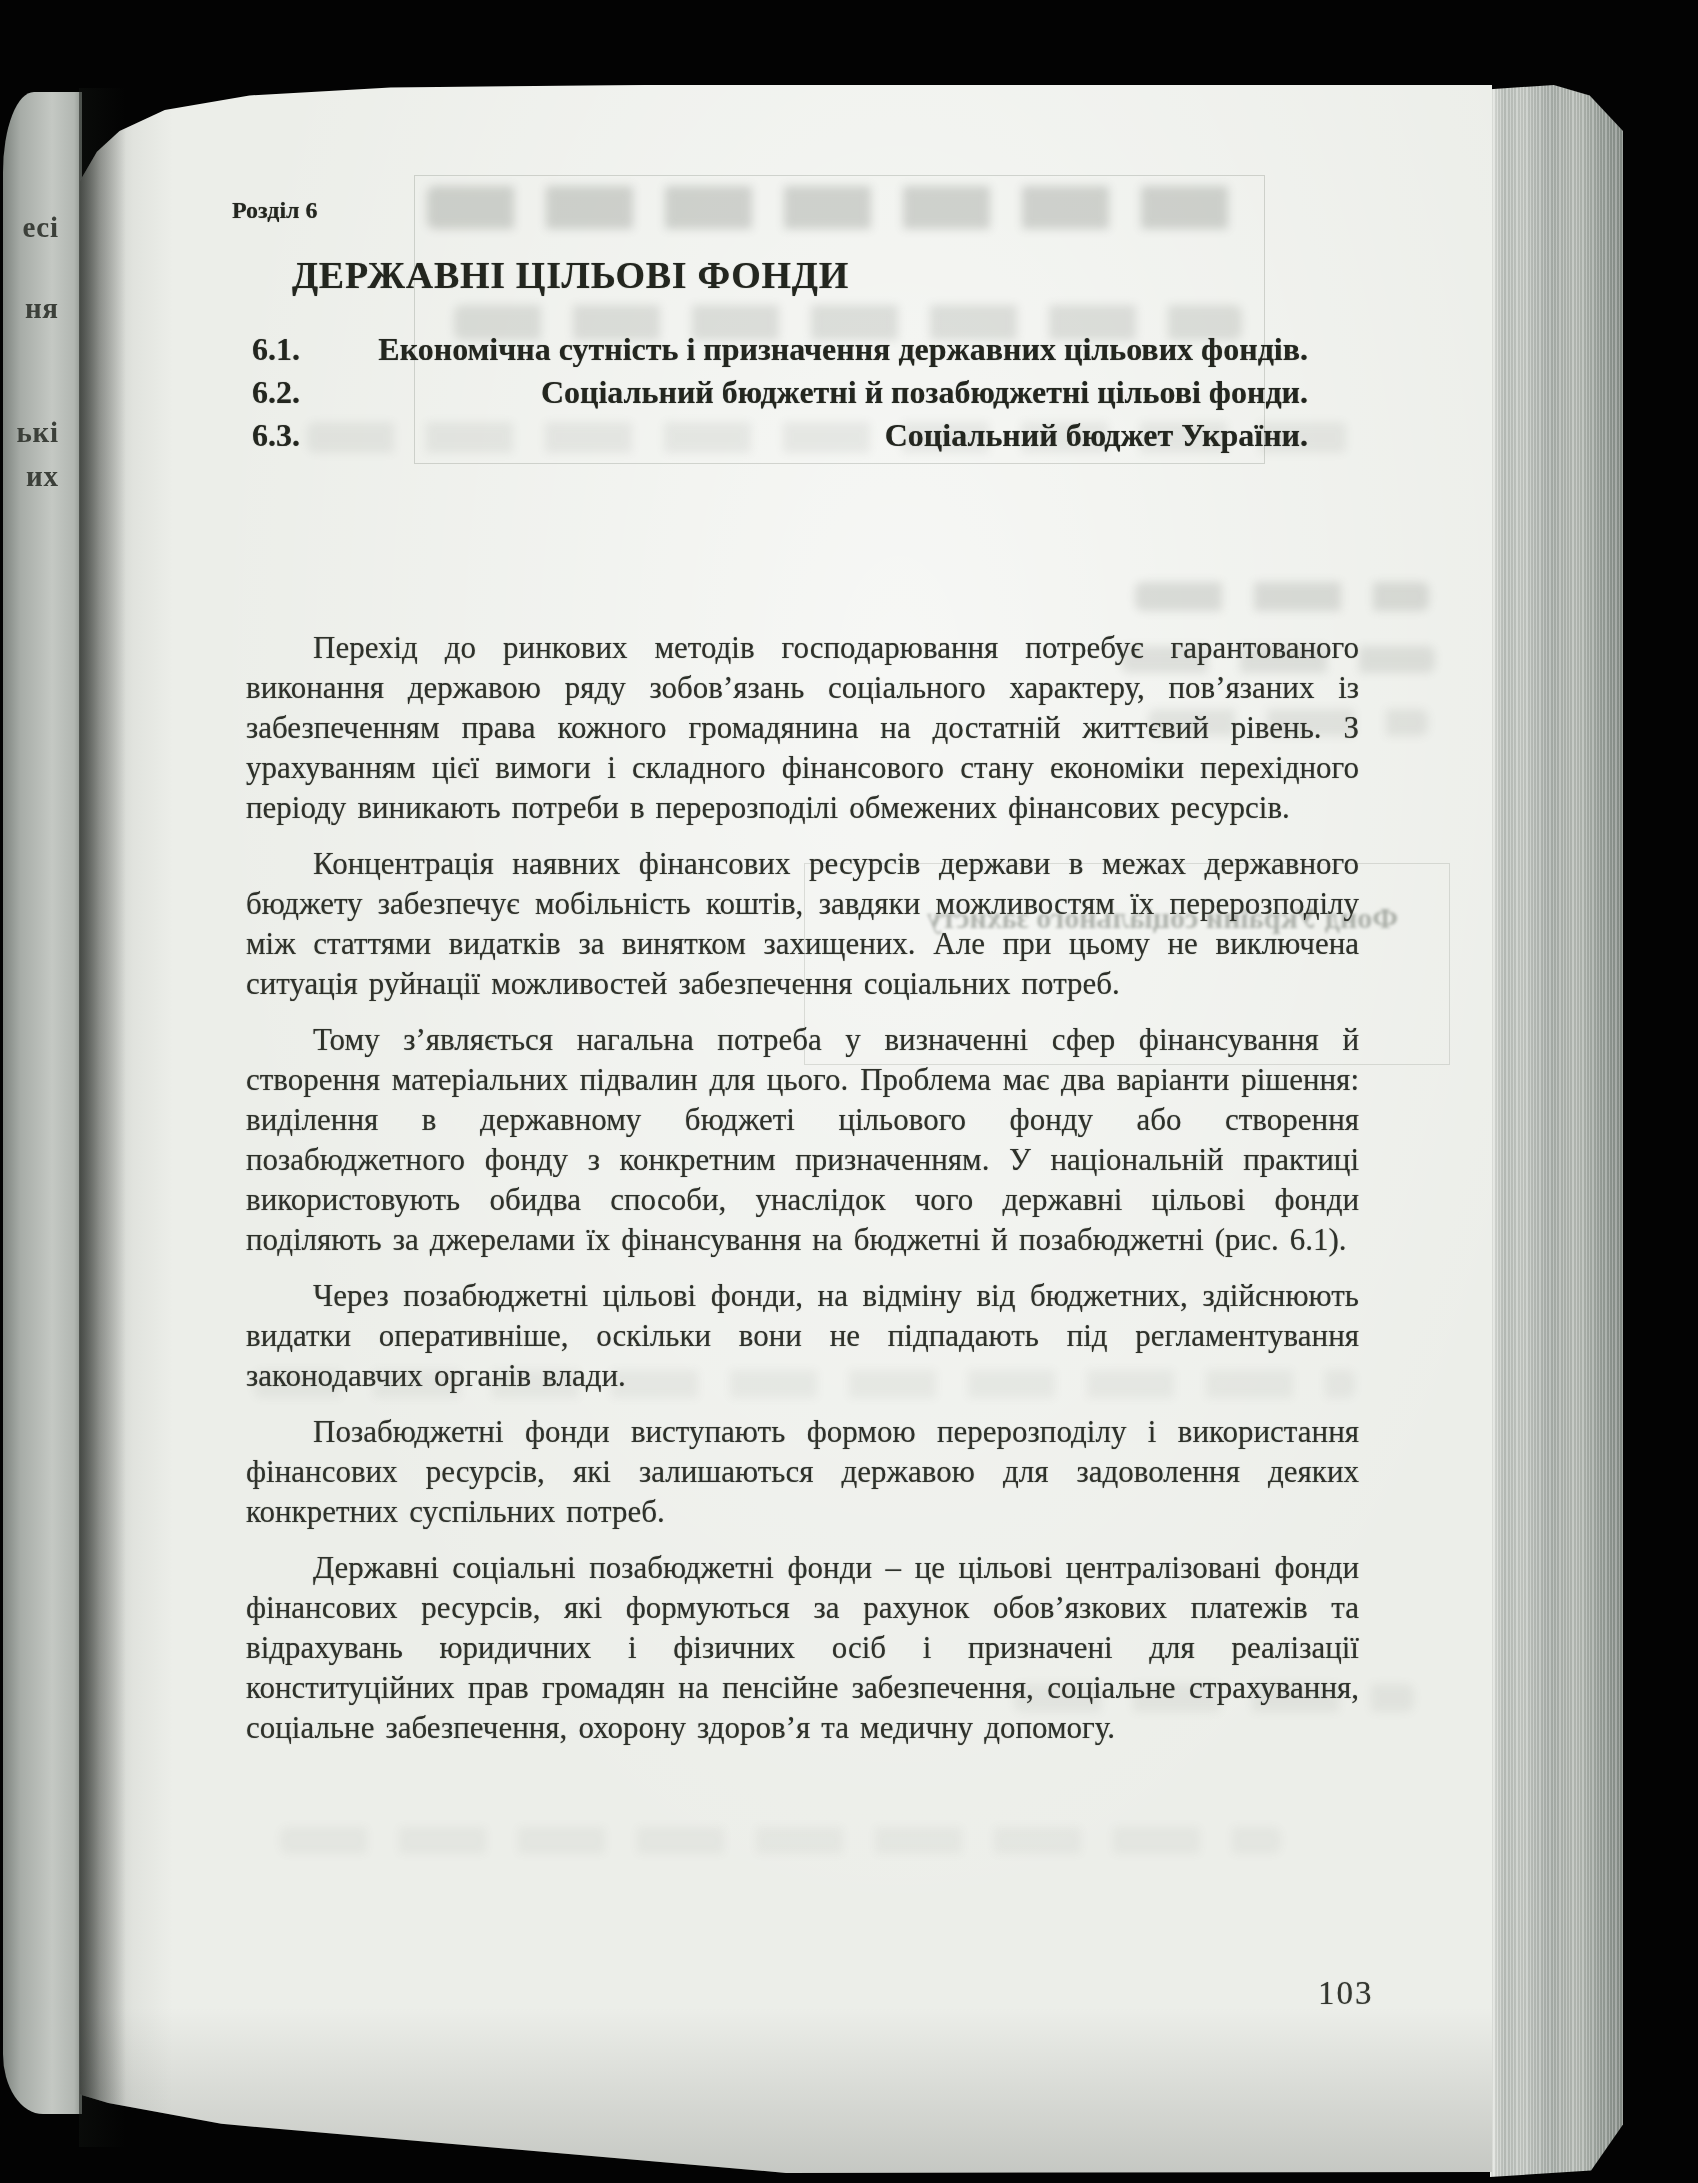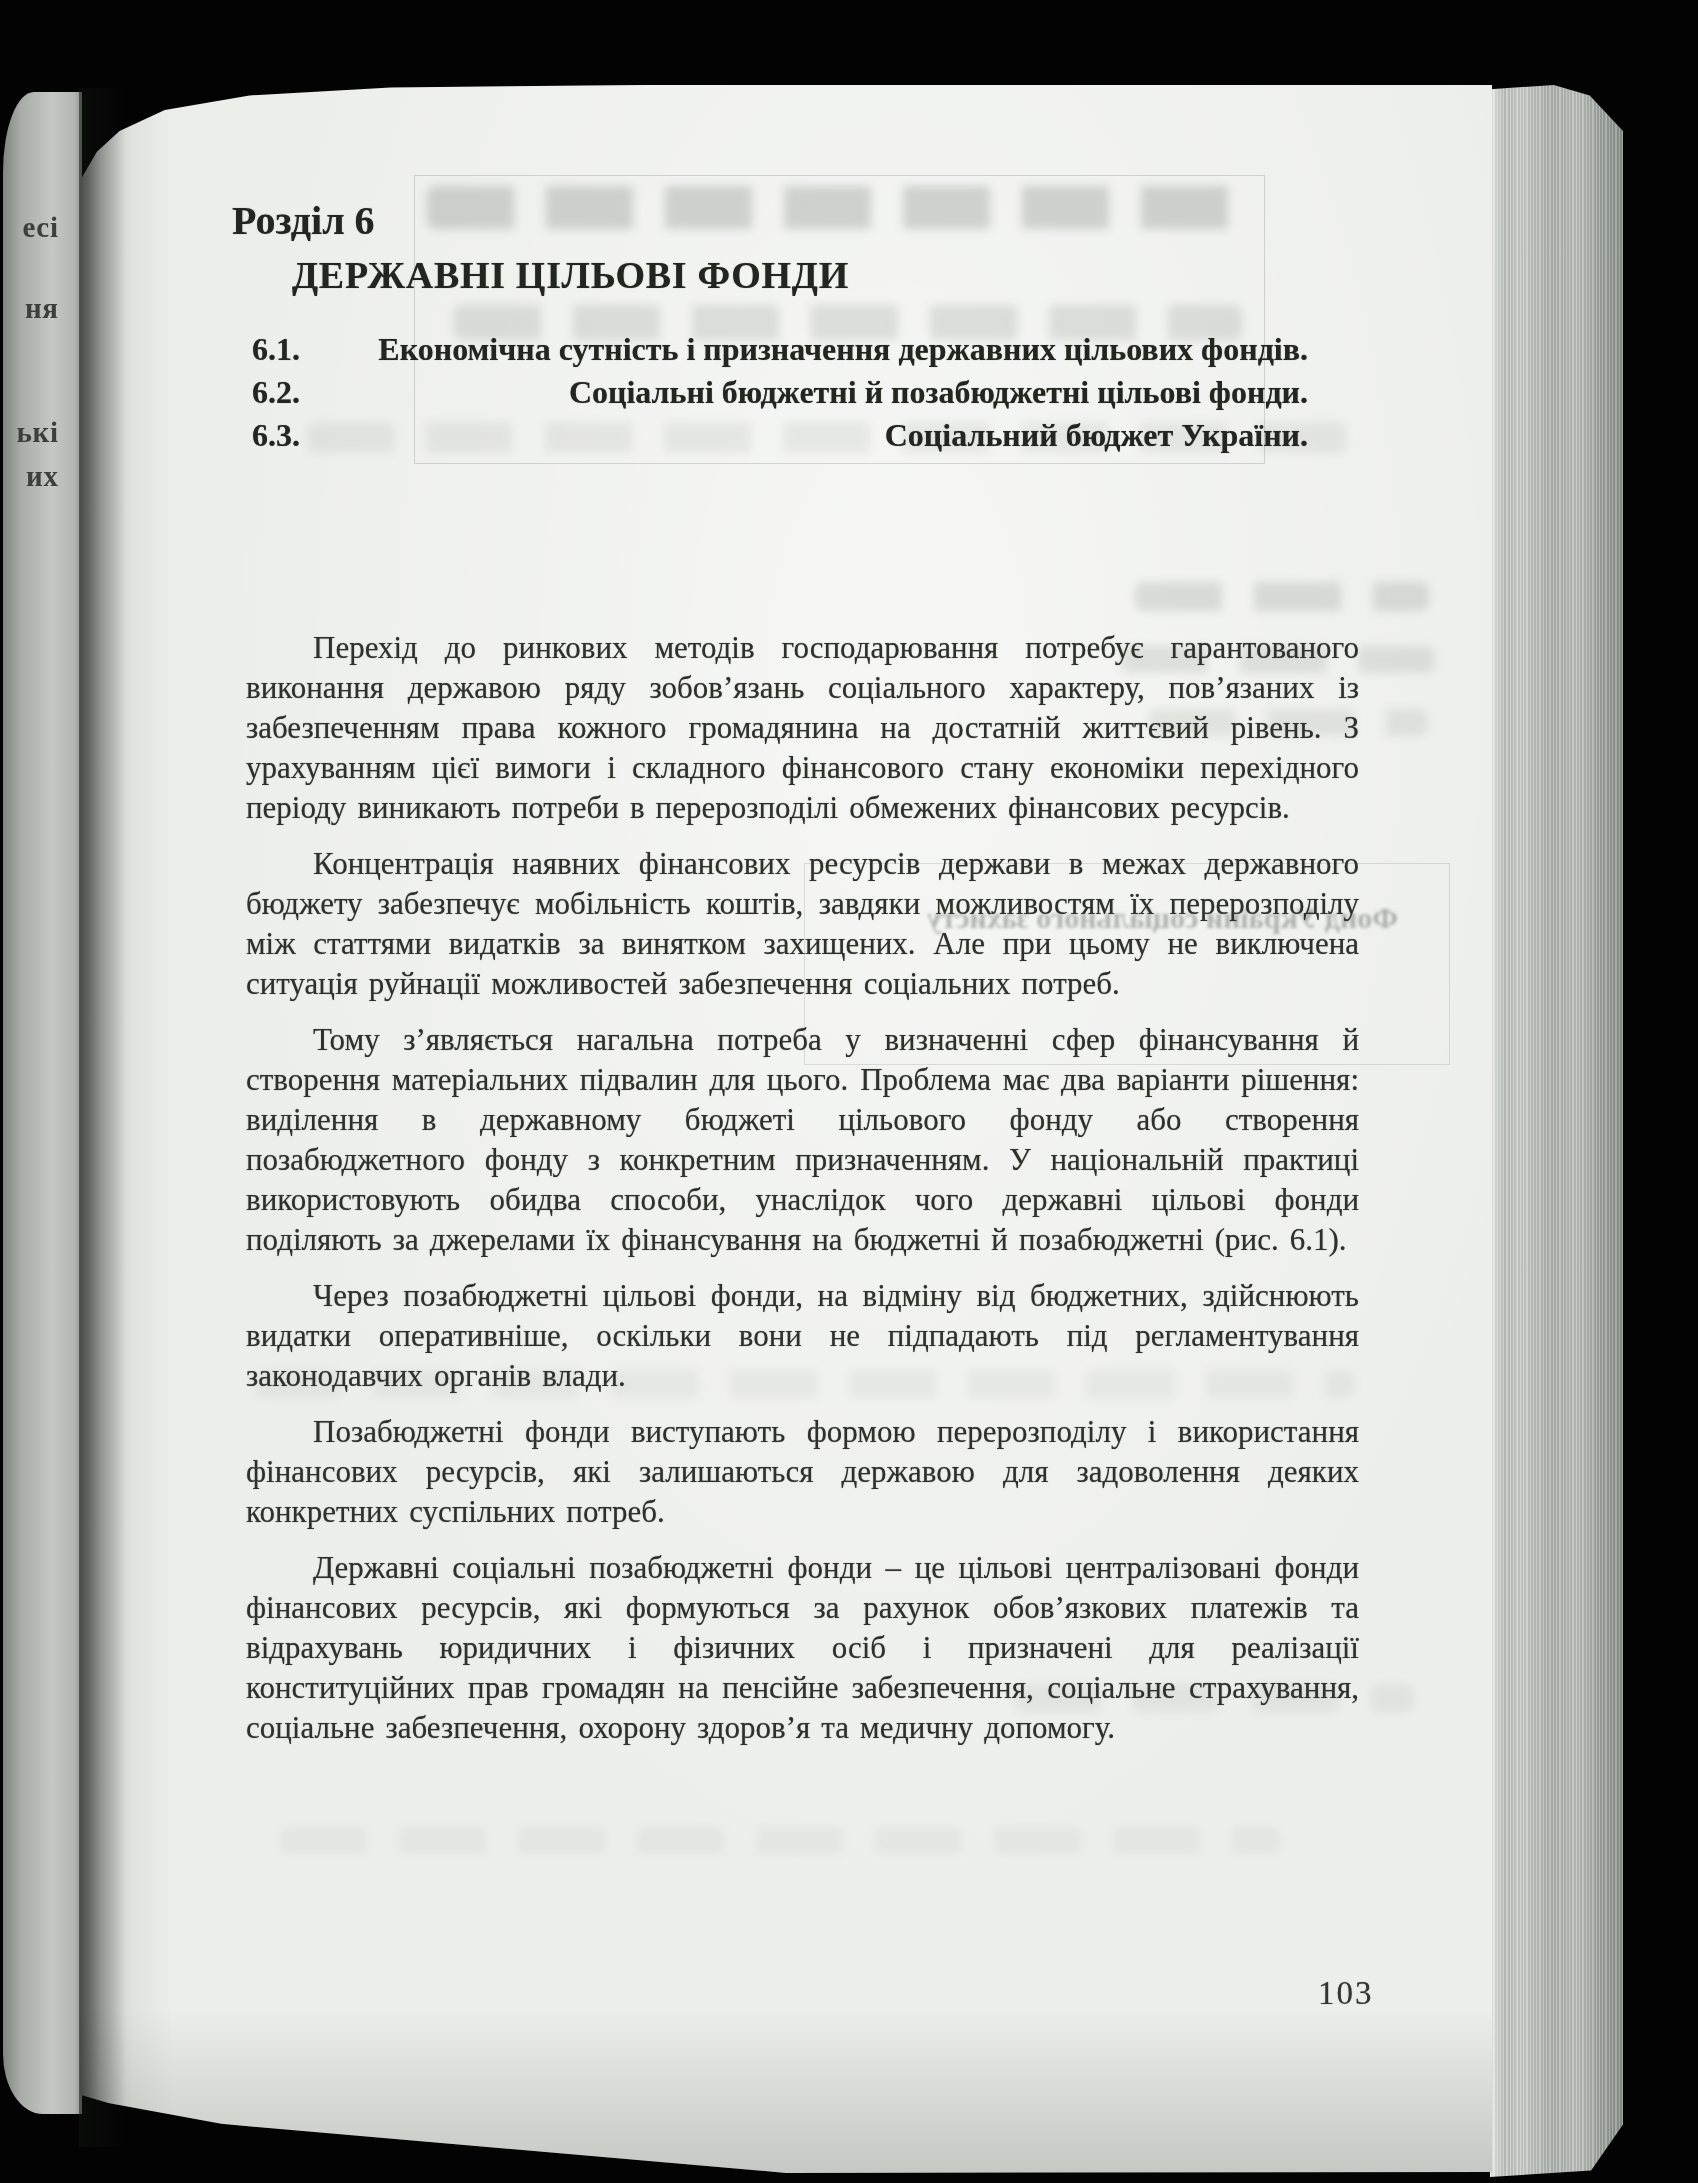--- a/index.html
+++ b/index.html
@@ -33,21 +33,21 @@
       linear-gradient(to right, rgba(42,48,42,0.50) 0px, rgba(42,48,42,0.20) 20px, rgba(42,48,42,0.06) 53px, rgba(42,48,42,0) 93px),
       linear-gradient(to bottom, rgba(0,0,0,0) 92%, rgba(20,24,20,0.18) 100%),
       #eceee9;
     clip-path:polygon(0 4.6%,1.2% 3.2%,2.8% 2.2%,6% 1.2%,12% 0.5%,22% 0.12%,40% 0,100% 0,
                       100% 99.9%,50% 99.95%,10% 97.6%,2% 96.6%,0 96.2%);
     z-index:2;
   }
   .page-content{position:absolute;inset:0;filter:blur(0.2px);}
   .chapter-label{
     position:absolute;left:152px;top:112px;
-    font-size:40px;font-weight:bold;color:#23261f;
+    font-size:24px;font-weight:bold;color:#23261f;
     text-shadow:0 0 1px rgba(35,38,31,0.5);
   }
   .chapter-title{
     position:absolute;left:212px;top:168px;width:934px;
     font-size:38px;font-weight:bold;color:#23261f;letter-spacing:0.7px;
     text-shadow:0 0 1px rgba(35,38,31,0.5);
   }
   .toc-list{position:absolute;left:152px;top:243px;width:1081px;margin-left:20px;}
   .toc-item{display:flex;font-size:32px;font-weight:bold;color:#23261f;
     line-height:43px;text-shadow:0 0 1px rgba(35,38,31,0.5);}
@@ -142,21 +142,21 @@
 
     <div class="chapter-title">ДЕРЖАВНІ ЦІЛЬОВІ ФОНДИ</div>
 
     <div class="toc-list">
       <div class="toc-item">
         <span class="toc-num">6.1.</span>
         <span class="toc-label">Економічна сутність і призначення державних цільових фондів.</span>
       </div>
       <div class="toc-item">
         <span class="toc-num">6.2.</span>
-        <span class="toc-label">Соціальні бюджетні й позабюджетні цільові фонди.</span>
+        <span class="toc-label">Соціальний бюджетні й позабюджетні цільові фонди.</span>
       </div>
       <div class="toc-item">
         <span class="toc-num">6.3.</span>
         <span class="toc-label">Соціальний бюджет України.</span>
       </div>
     </div>
 
 
     <div class="body-text">
       <p>Перехід до ринкових методів господарювання потребує гарантованого виконання державою ряду зобов’язань соціального характеру, пов’язаних із забезпеченням права кожного громадянина на достатній життєвий рівень. З урахуванням цієї вимоги і складного фінансового стану економіки перехідного періоду виникають потреби в перерозподілі обмежених фінансових ресурсів.</p>

